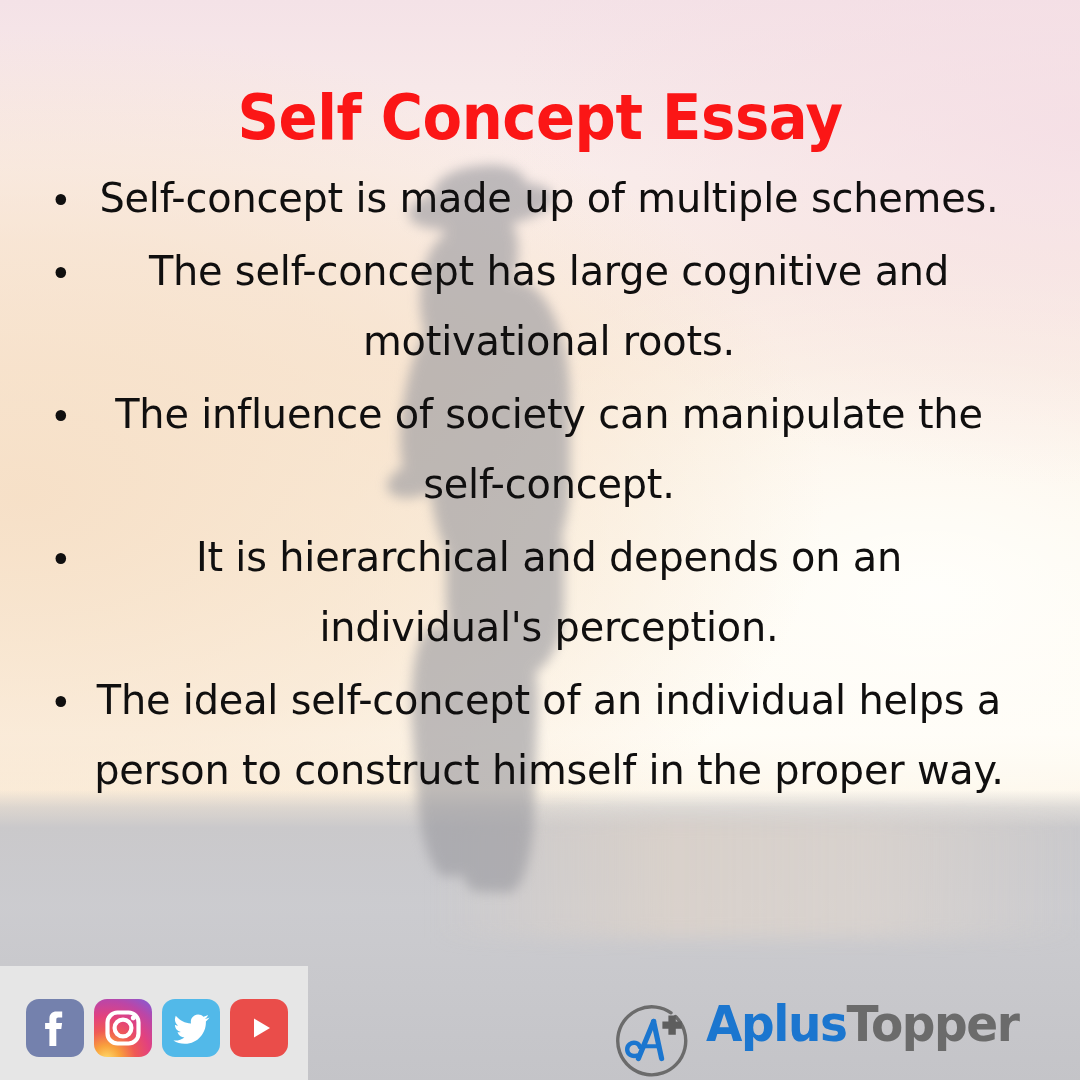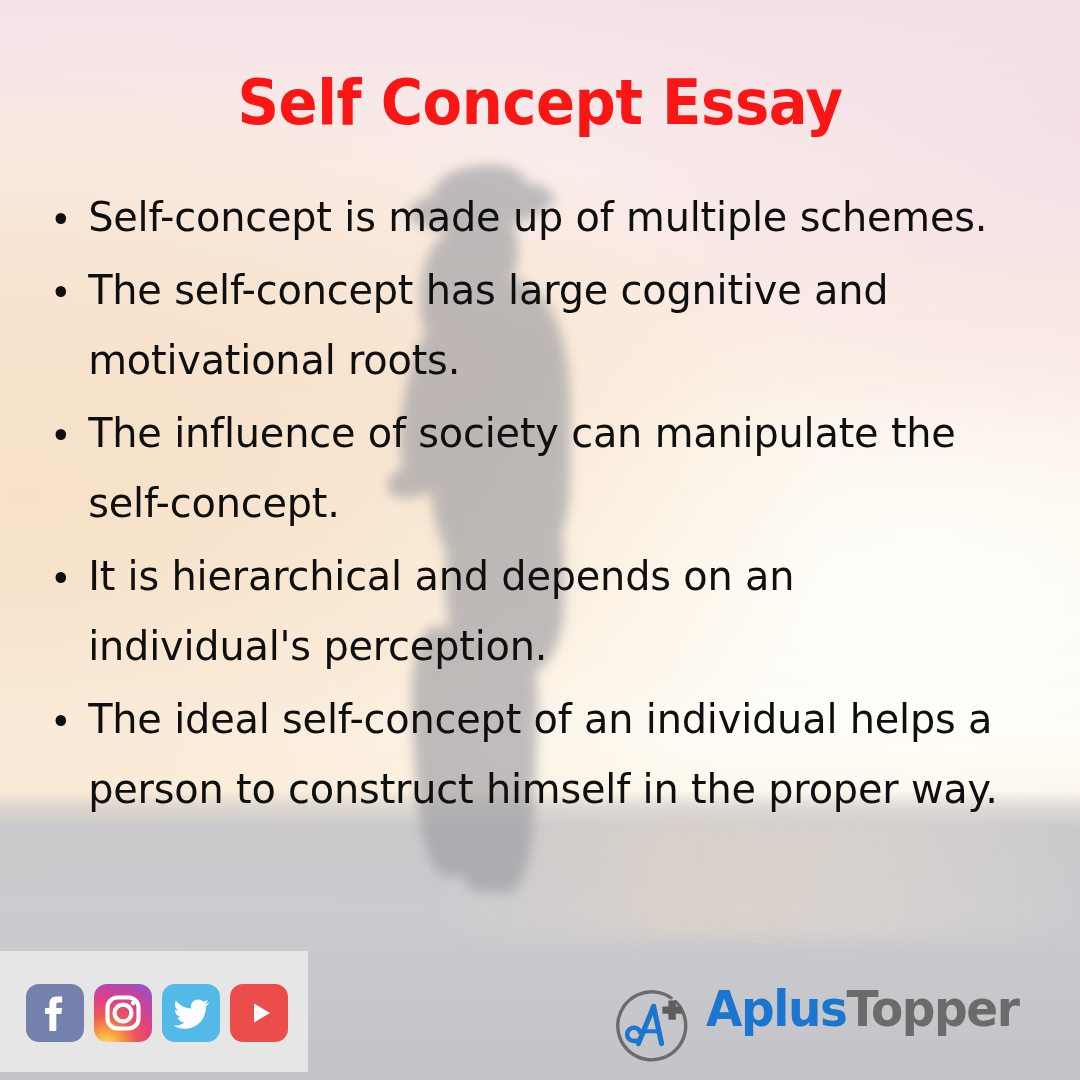--- a/index.html
+++ b/index.html
@@ -119,46 +119,48 @@
   .sil-hand {
     left: 18px; top: 286px; width: 64px; height: 34px;
     border-radius: 50%;
     transform: rotate(-18deg);
   }
 
   
   .content {
     position: absolute;
     inset: 0;
+    margin-top: 15px;
   }
 
   .poster-title {
     position: absolute;
     top: 72px;
     left: 0;
     width: 1080px;
     text-align: center;
     color: #fb1616;
     font-family: "DejaVu Sans", sans-serif;
     font-weight: 700;
     font-size: 62px;
     letter-spacing: -0.5px;
     line-height: 1;
     transform: scaleX(0.93);
     white-space: nowrap;
   }
 
   .bullet-list {
     position: absolute;
-    top: 182px;
+    top: 148px;
     left: 44px;
     width: 1006px;
     margin: 0;
     padding: 0;
     list-style: none;
+    text-align: center;
   }
   .bullet-item {
     position: relative;
     padding-left: 46px;
     margin: 0 0 3px 0;
     color: #100f0f;
     font-family: "DejaVu Sans", sans-serif;
     font-weight: 400;
     font-size: 41.5px;
     line-height: 70px;

